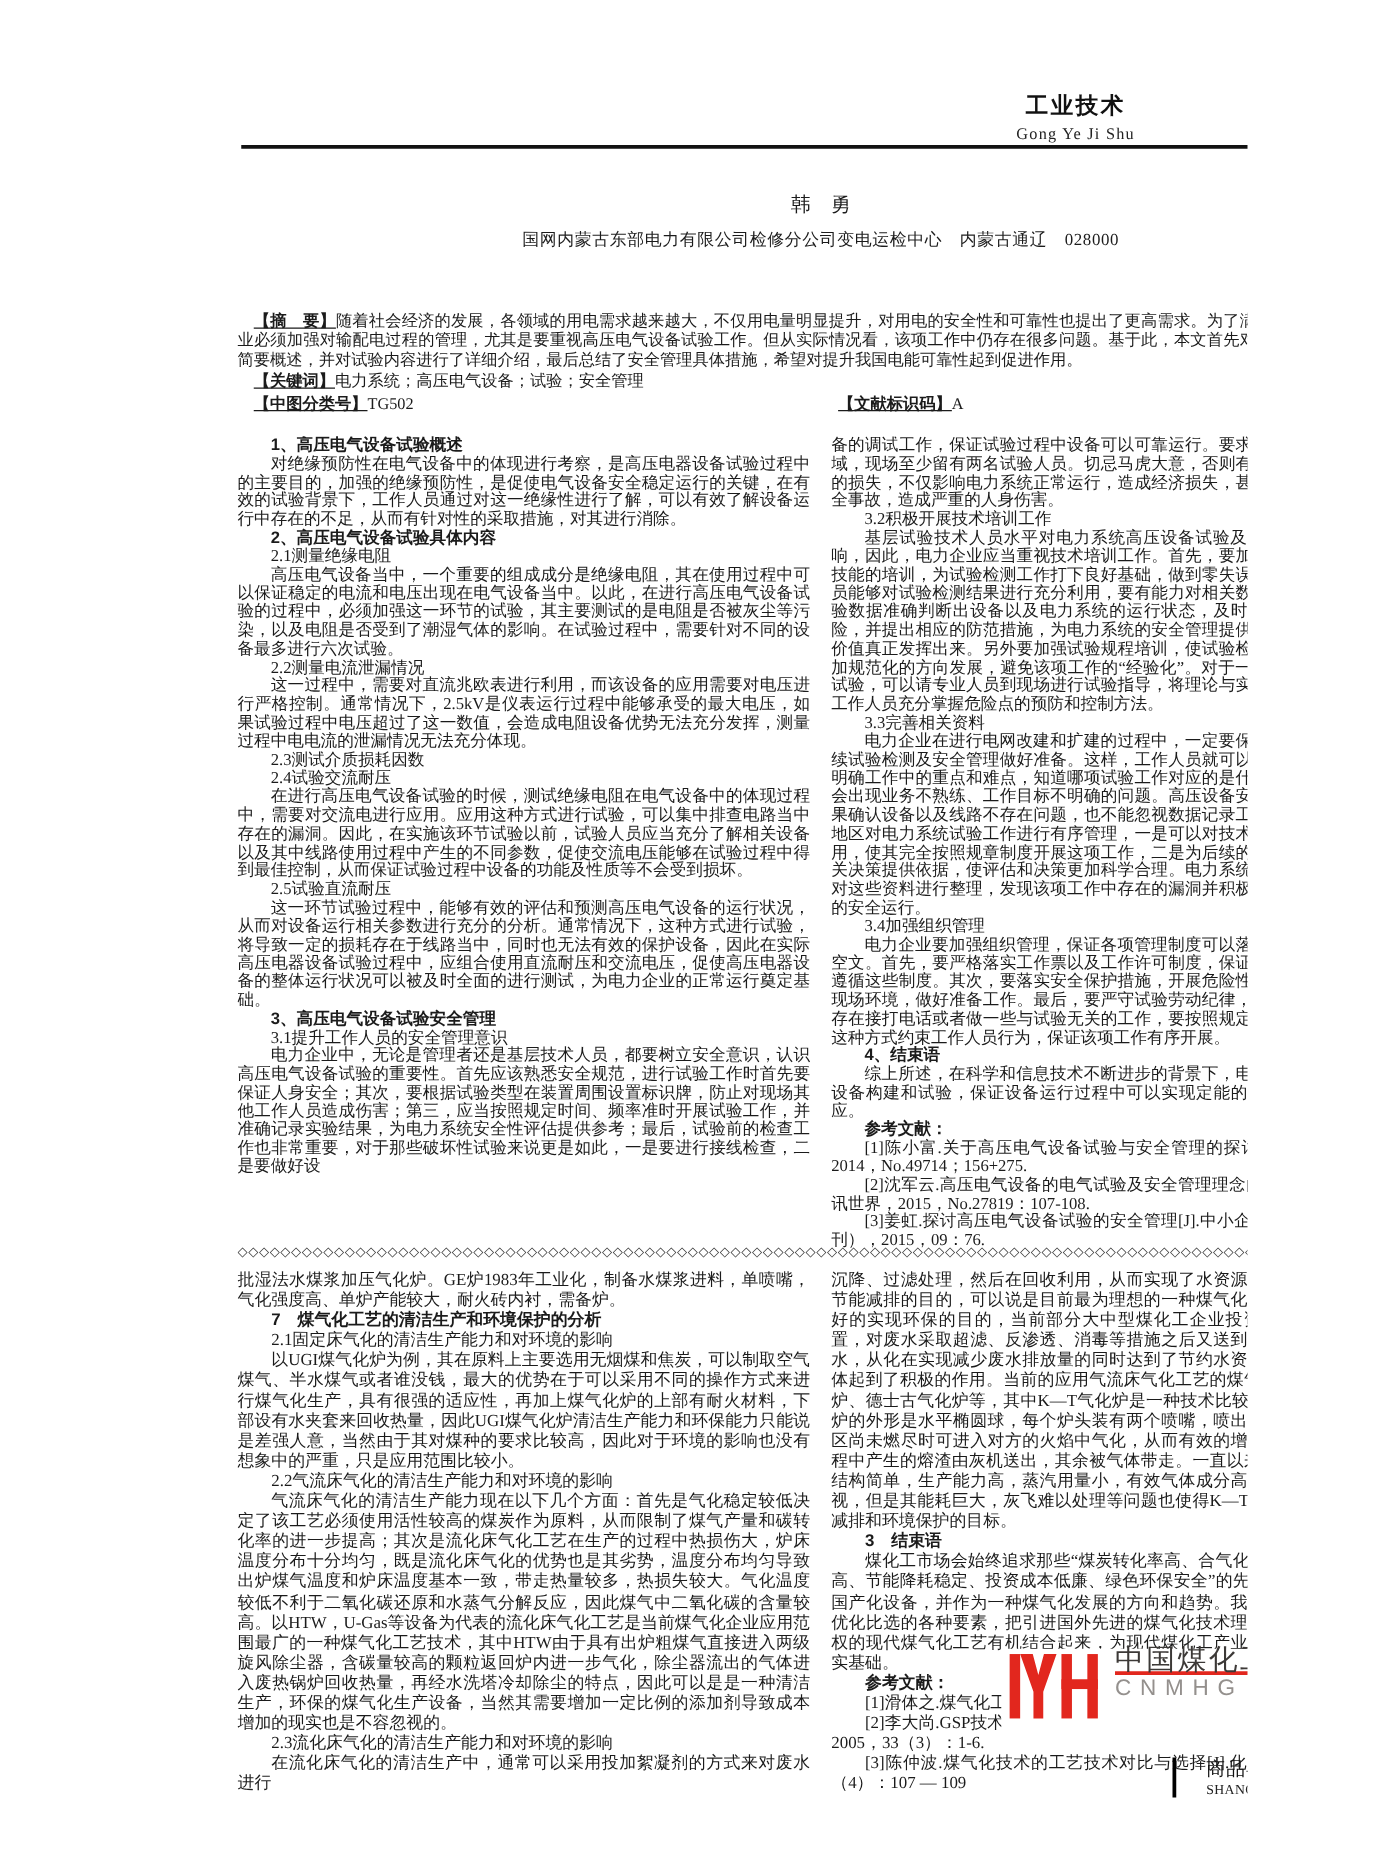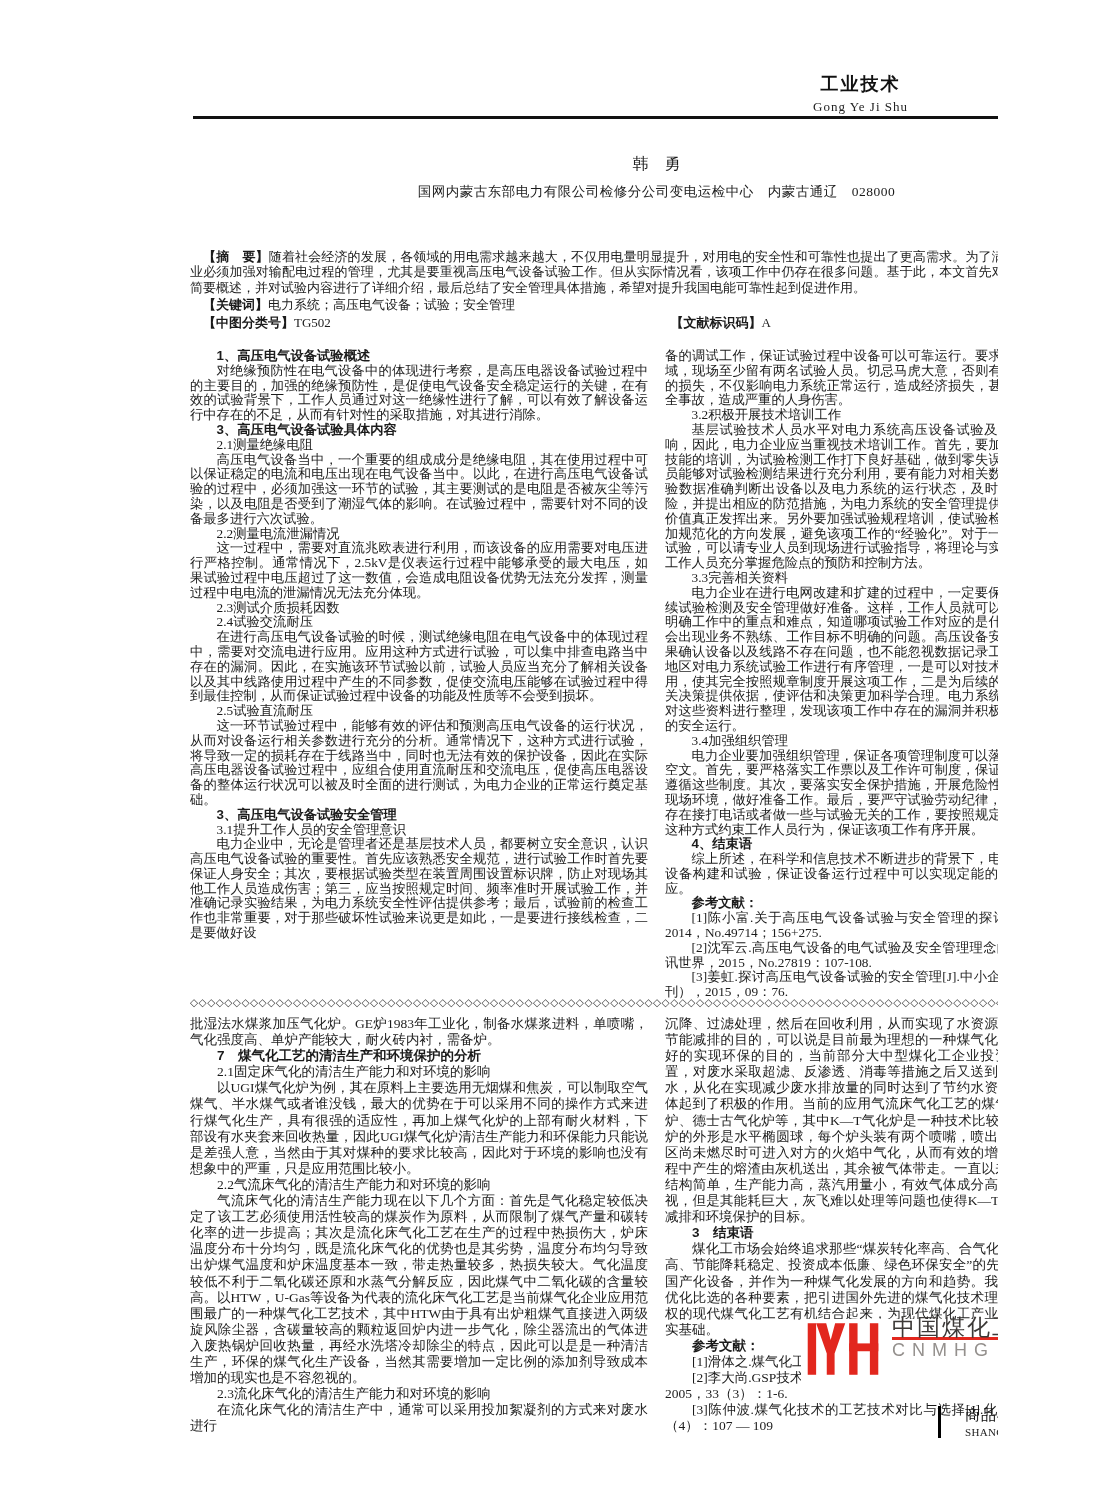--- a/index.html
+++ b/index.html
@@ -14,21 +14,21 @@
   .rule { position:absolute; left:88px; width:930px; top:116px; height:3px; background:#121212; }
 
   
   .titleblock { position:absolute; left:85px; width:933px; top:141px; text-align:center; }
   .title { font-size:25px; font-weight:bold; letter-spacing:1px; color:#0d0d0d; }
   .author { font-size:16px; margin-top:13px; }
   .affiliation { font-size:13.5px; margin-top:8px; letter-spacing:0.5px; }
 
   
   .abstract { position:absolute; left:85px; width:933px; top:249px; font-size:13px; line-height:15.3px; text-align:justify; }
-  .lbl { font-weight:bold; font-family:"Liberation Sans","DejaVu Sans",sans-serif; }
+  .lbl { font-weight:bold; font-family:"Liberation Sans","DejaVu Sans",sans-serif;text-decoration:underline; }
   .abs-p { text-indent:1em; }
   .kw-line { text-indent:1em; margin-top:2px; }
   .meta-row { display:flex; margin-top:3px; }
   .meta-half { width:51.5%; text-indent:1em; }
   .meta-half:last-child { width:48.5%; text-indent:0; }
 
   
   .cols { position:absolute; left:85px; width:933px; display:flex; gap:17px; }
   .col { width:458px; text-align:justify; overflow:hidden; }
   .a1 { top:349px; height:652px; }
@@ -84,21 +84,21 @@
     <div class="meta-row">
       <div class="meta-half"><span class="lbl">【中图分类号】</span><span>TG502</span></div>
       <div class="meta-half"><span class="lbl">【文献标识码】</span><span>A</span></div>
     </div>
   </div>
 
   <div class="cols a1">
     <div class="col">
         <div class="blk blk-h">1、高压电气设备试验概述</div>
         <div class="blk blk-p">对绝缘预防性在电气设备中的体现进行考察，是高压电器设备试验过程中的主要目的，加强的绝缘预防性，是促使电气设备安全稳定运行的关键，在有效的试验背景下，工作人员通过对这一绝缘性进行了解，可以有效了解设备运行中存在的不足，从而有针对性的采取措施，对其进行消除。</div>
-        <div class="blk blk-h">3、高压电气设备试验具体内容</div>
+        <div class="blk blk-h">2、高压电气设备试验具体内容</div>
         <div class="blk blk-p">2.1测量绝缘电阻</div>
         <div class="blk blk-p">高压电气设备当中，一个重要的组成成分是绝缘电阻，其在使用过程中可以保证稳定的电流和电压出现在电气设备当中。以此，在进行高压电气设备试验的过程中，必须加强这一环节的试验，其主要测试的是电阻是否被灰尘等污染，以及电阻是否受到了潮湿气体的影响。在试验过程中，需要针对不同的设备最多进行六次试验。</div>
         <div class="blk blk-p">2.2测量电流泄漏情况</div>
         <div class="blk blk-p">这一过程中，需要对直流兆欧表进行利用，而该设备的应用需要对电压进行严格控制。通常情况下，2.5kV是仪表运行过程中能够承受的最大电压，如果试验过程中电压超过了这一数值，会造成电阻设备优势无法充分发挥，测量过程中电电流的泄漏情况无法充分体现。</div>
         <div class="blk blk-p">2.3测试介质损耗因数</div>
         <div class="blk blk-p">2.4试验交流耐压</div>
         <div class="blk blk-p">在进行高压电气设备试验的时候，测试绝缘电阻在电气设备中的体现过程中，需要对交流电进行应用。应用这种方式进行试验，可以集中排查电路当中存在的漏洞。因此，在实施该环节试验以前，试验人员应当充分了解相关设备以及其中线路使用过程中产生的不同参数，促使交流电压能够在试验过程中得到最佳控制，从而保证试验过程中设备的功能及性质等不会受到损坏。</div>
         <div class="blk blk-p">2.5试验直流耐压</div>
         <div class="blk blk-p">这一环节试验过程中，能够有效的评估和预测高压电气设备的运行状况，从而对设备运行相关参数进行充分的分析。通常情况下，这种方式进行试验，将导致一定的损耗存在于线路当中，同时也无法有效的保护设备，因此在实际高压电器设备试验过程中，应组合使用直流耐压和交流电压，促使高压电器设备的整体运行状况可以被及时全面的进行测试，为电力企业的正常运行奠定基础。</div>
         <div class="blk blk-h">3、高压电气设备试验安全管理</div>

